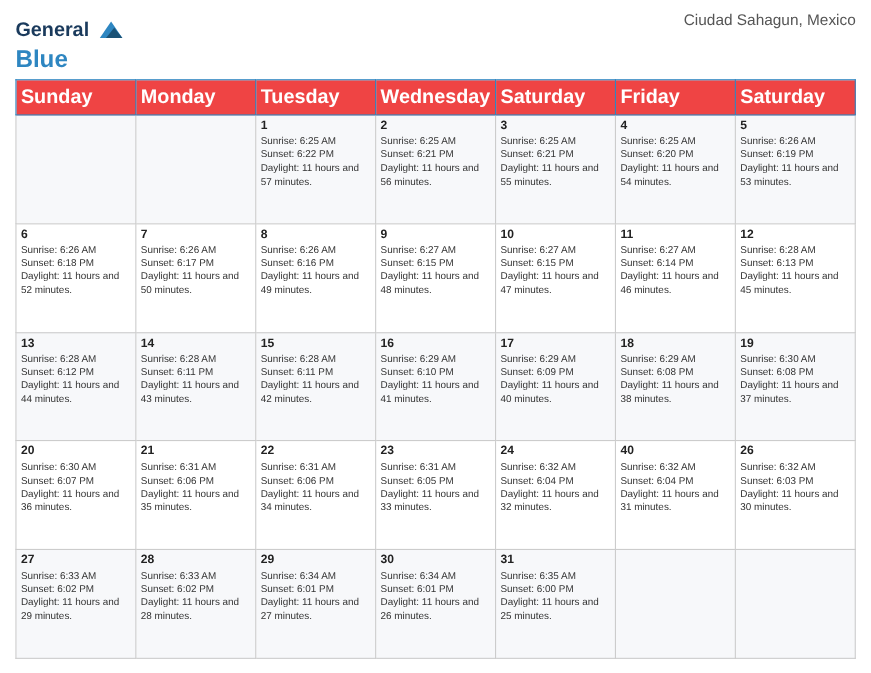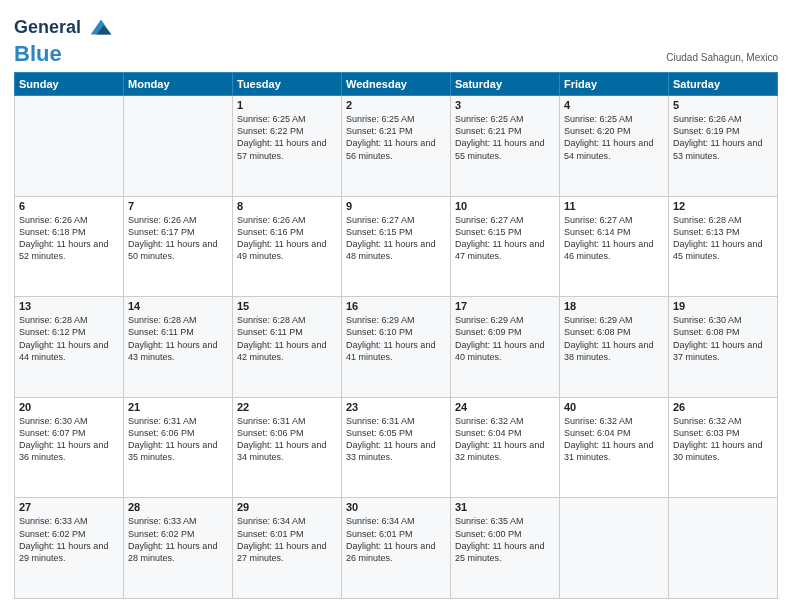--- a/index.html
+++ b/index.html
@@ -45,33 +45,32 @@
     .title-block {
       text-align: right;
     }
     .month-title {
       font-size: 36px;
       color: #333;
       font-weight: normal;
       line-height: 1.1;
     }
     .location {
-      font-size: 10px;
+      font-size: 14px;
       color: #555;
-      margin-top: 42px;
     }
     .calendar {
       width: 100%;
       border-collapse: collapse;
       flex: 1;
     }
     .calendar thead th {
-      background: #0369a1;
+      background: #ef4444;
       color: #fff;
-      font-size: 11px;
+      font-size: 18px;
       font-weight: bold;
       padding: 5px 4px;
       text-align: left;
       border: 1px solid #2e86c1;
     }
     .calendar tbody td {
       vertical-align: top;
       border: 1px solid #ccc;
       padding: 3px 4px;
       font-size: 9.5px;

